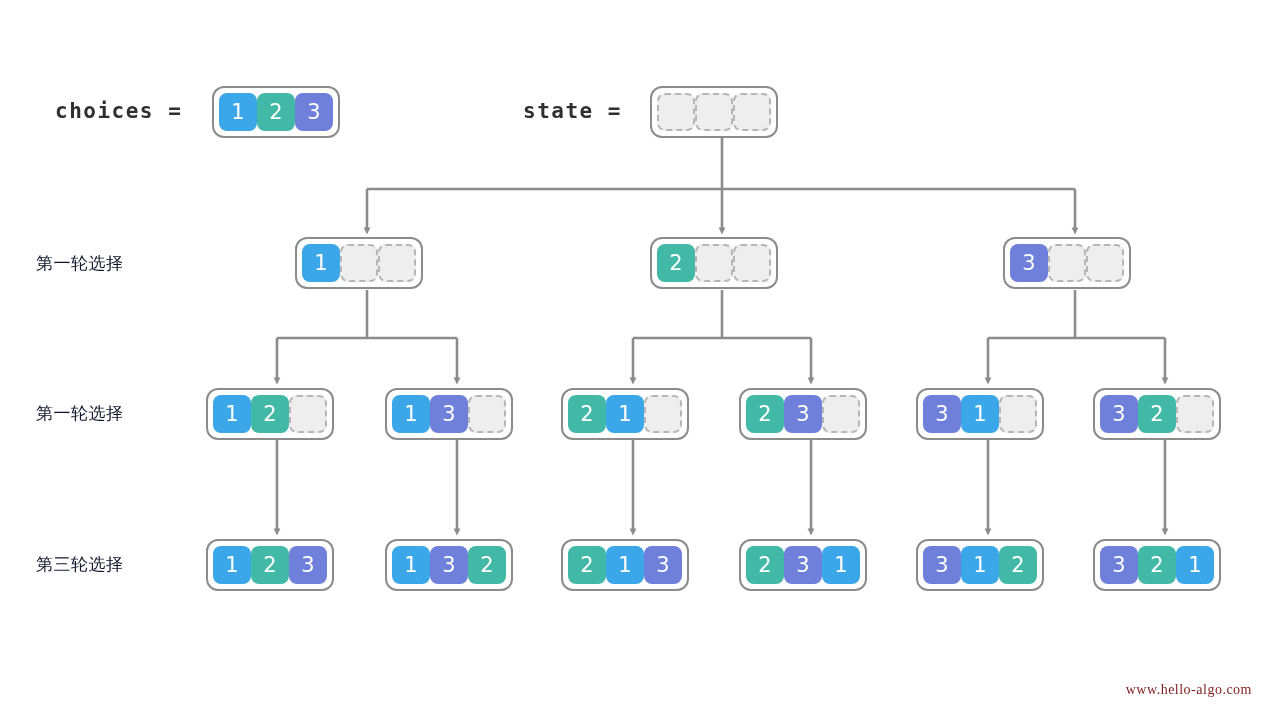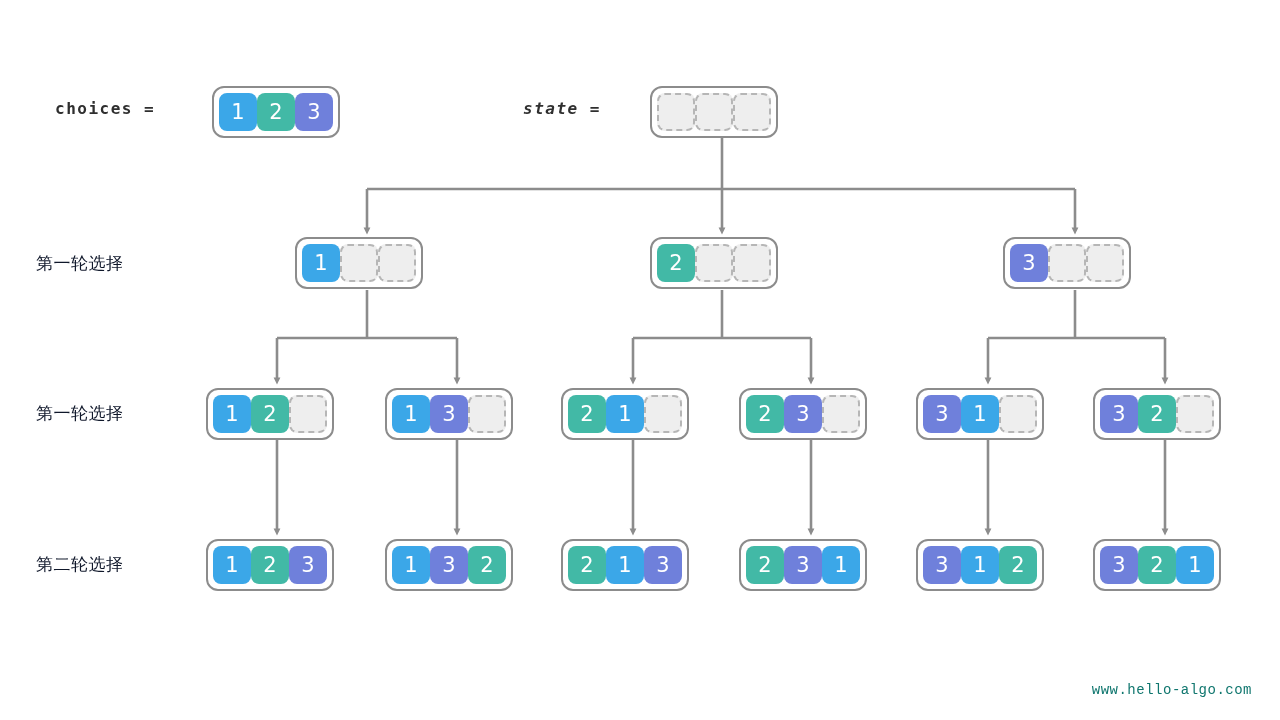--- a/index.html
+++ b/index.html
@@ -30,28 +30,28 @@
     width: 1280px;
     height: 720px;
     z-index: 1;
   }
 
   
   .var-label {
     position: absolute;
     font-family: "DejaVu Sans Mono", "Liberation Mono", monospace;
     font-weight: bold;
-    font-size: 16px;
+    font-size: 21px;
     letter-spacing: 1.5px;
     color: #2f2f2f;
     white-space: nowrap;
     z-index: 3;
   }
   #label-choices { left: 55px;  top: 99px; }
-  #label-state   { left: 523px; top: 99px; font-style: italic; }
+  #label-state   { left: 523px; top: 99px; }
 
   
   .row-label {
     position: absolute;
     font-size: 17px;
     color: #0f172a;
     white-space: nowrap;
     letter-spacing: 0.5px;
     z-index: 3;
   }
@@ -87,23 +87,23 @@
   }
   .cell.v1 { background: #3ba7e8; }
   .cell.v2 { background: #42b9a6; }
   .cell.v3 { background: #6f80db; }
 
   
   #watermark {
     position: absolute;
     right: 28px;
     bottom: 22px;
-    font-family: Liberation Mono, monospace;
+    font-family: Liberation Serif, serif;
     font-size: 14px;
-    color: #0f766e;
+    color: #7f1d1d;
     letter-spacing: 0.5px;
     z-index: 3;
   }
 </style>
 </head>
 <body>
 
 <div id="stage">
 
   <svg id="edges" viewBox="0 0 1280 720" xmlns="http://www.w3.org/2000/svg">
@@ -157,21 +157,21 @@
   <div class="var-label" id="label-state">state =</div>
 
   <div class="array" id="node-state" style="left:650px; top:86px;">
     <div class="cell empty"></div>
     <div class="cell empty"></div>
     <div class="cell empty"></div>
   </div>
 
   <div class="row-label" style="left:36px; top:252px;">第一轮选择</div>
   <div class="row-label" style="left:36px; top:402px;">第一轮选择</div>
-  <div class="row-label" style="left:36px; top:553px;">第二轮选择</div>
+  <div class="row-label" style="left:36px; top:553px;">第三轮选择</div>
 
   <div class="array" style="left:295px; top:237px;">
     <div class="cell v1">1</div>
     <div class="cell empty"></div>
     <div class="cell empty"></div>
   </div>
 
   <div class="array" style="left:650px; top:237px;">
     <div class="cell v2">2</div>
     <div class="cell empty"></div>

